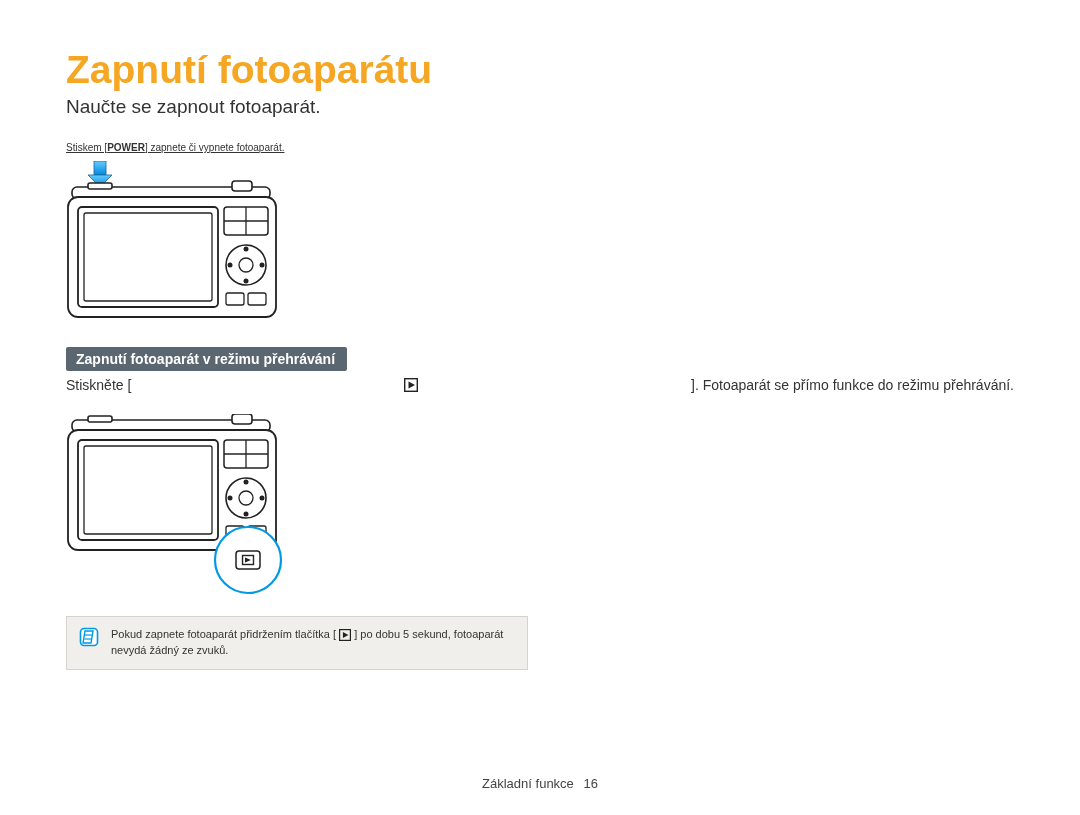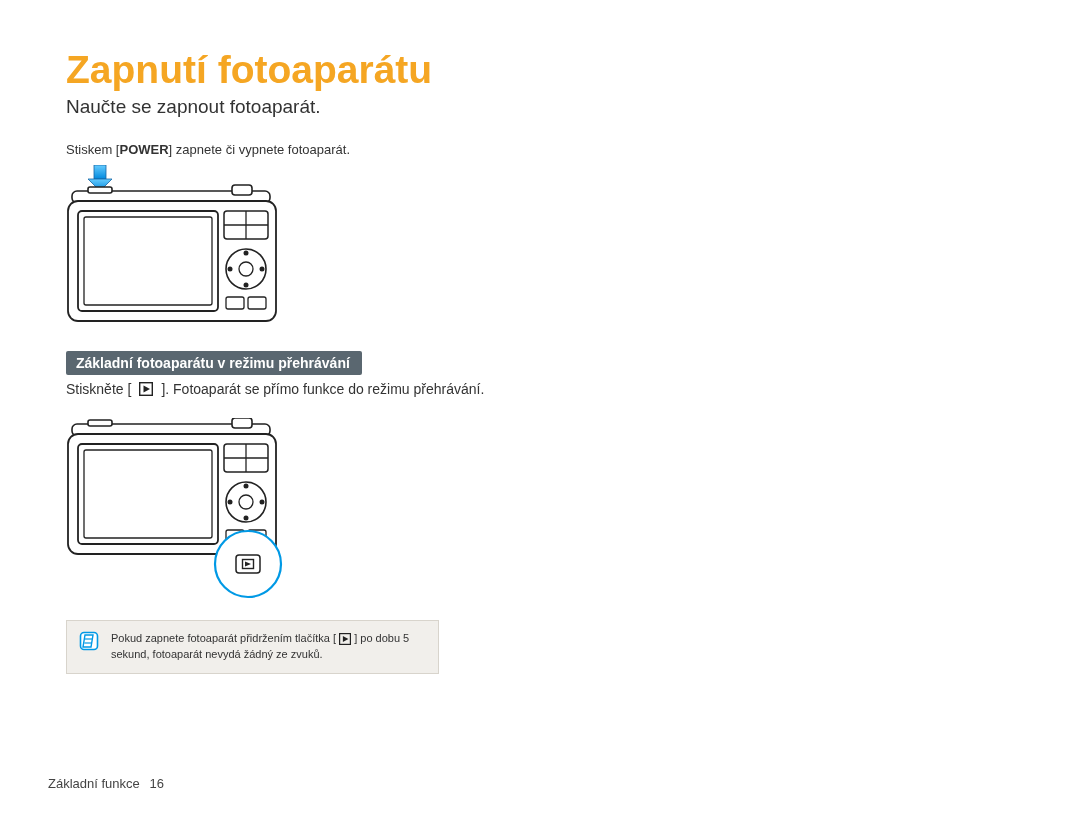--- a/index.html
+++ b/index.html
@@ -19,75 +19,76 @@
     font-weight: bold;
     color: #f5a623;
     margin-bottom: 4px;
   }
   .subtitle {
     font-size: 19px;
     color: #333;
     margin-bottom: 24px;
   }
   .instruction {
-    font-size: 13px;
+    font-size: 10px;
     color: #333;
     margin-bottom: 8px;
+    text-decoration: underline;
   }
   .instruction b { font-weight: bold; }
   .subheading {
     display: inline-block;
     background: #5a6770;
     color: #fff;
     font-size: 14px;
     font-weight: bold;
     padding: 4px 12px 4px 10px;
     border-radius: 2px;
     margin-bottom: 6px;
   }
   .instruction-with-icon {
     font-size: 14px;
     color: #333;
     margin-bottom: 21px;
     display: flex;
     align-items: center;
     flex-wrap: wrap;
     gap: 8px;
+    justify-content: space-between;
   }
   .instruction-with-icon .seg { white-space: pre; }
   .play-icon-inline {
     width: 14px; height: 14px; display: inline-block; vertical-align: middle;
   }
   .call-out {
     background: #f1efeb;
     border: 1px solid #d8d4cc;
-    width: 373px;
+    width: 462px;
     padding: 10px 12px 10px 44px;
     font-size: 11px;
     line-height: 1.45;
     color: #333;
     position: relative;
     margin-top: 14px;
   }
   .call-out .info-icon {
     position: absolute;
     left: 12px; top: 10px;
     width: 20px; height: 20px;
   }
   .call-out .play-icon-inline { width: 12px; height: 12px; }
   .camera-block1 { margin: 6px 0 20px 0; }
   .camera-block2 { margin: 6px 0 6px 0; }
   .footer {
     position: absolute;
     bottom: 24px;
     left: 0; right: 0;
-    text-align: left;
+    text-align: center;
     font-size: 13px;
     color: #444;
-    margin-left: 48px;
   }
   .footer .pagenum { margin-left: 6px; }
 </style>
 </head>
 <body>
 
 <div class="page">
 
   <h1 class="title">Zapnutí fotoaparátu</h1>
   <p class="subtitle">Naučte se zapnout fotoaparát.</p>
@@ -128,21 +129,21 @@
       <circle cx="180" cy="88" r="2.5" fill="#222"></circle>
       <circle cx="180" cy="120" r="2.5" fill="#222"></circle>
       <circle cx="164" cy="104" r="2.5" fill="#222"></circle>
       <circle cx="196" cy="104" r="2.5" fill="#222"></circle>
 
       <rect x="160" y="132" width="18" height="12" rx="2" fill="#fff" stroke="#222" stroke-width="1.3"></rect>
       <rect x="182" y="132" width="18" height="12" rx="2" fill="#fff" stroke="#222" stroke-width="1.3"></rect>
     </svg>
   </div>
 
-  <div class="subheading">Základní fotoaparátu v režimu přehrávání</div>
+  <div class="subheading">Zapnutí fotoaparát v režimu přehrávání</div>
 
   <div class="instruction-with-icon">
     <span class="seg">Stiskněte [</span>
     <span class="play-icon-inline">
       <svg width="14" height="14" viewBox="0 0 14 14">
         <rect x="0.7" y="0.7" width="12.6" height="12.6" fill="none" stroke="#222" stroke-width="1.4"></rect>
         <polygon points="4.5,3.5 11,7 4.5,10.5" fill="#222"></polygon>
       </svg>
     </span>
     <span class="seg">]. Fotoaparát se přímo funkce do režimu přehrávání.</span>

